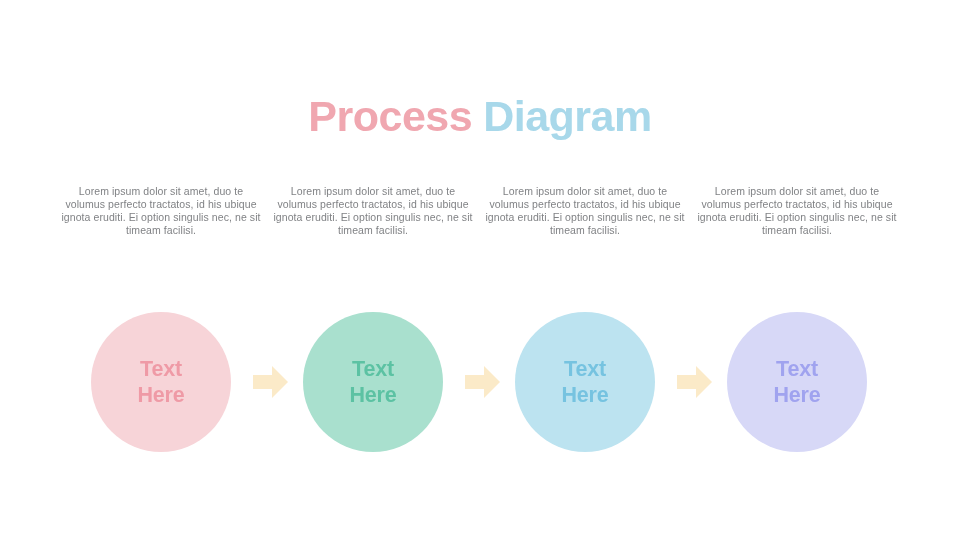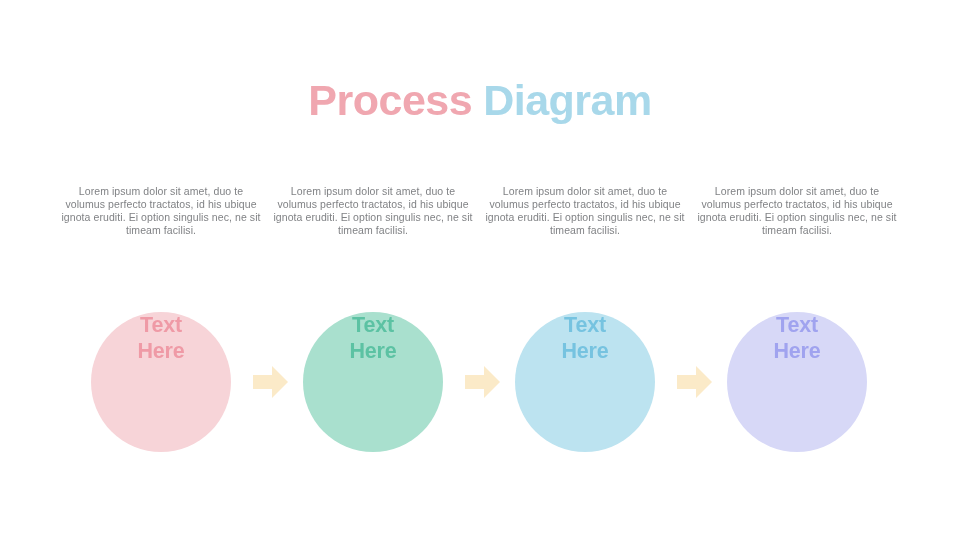--- a/index.html
+++ b/index.html
@@ -19,21 +19,21 @@
     position: absolute;
     inset: 0;
     width: 960px;
     height: 540px;
     background: #ffffff;
   }
 
   
   .title {
     position: absolute;
-    top: 76px;
+    top: 92px;
     left: 0;
     width: 960px;
     text-align: center;
     font-size: 43px;
     font-weight: bold;
     letter-spacing: -0.5px;
     line-height: 48px;
     white-space: nowrap;
   }
   .title-word-1 { color: #f0a7b0; }
@@ -73,20 +73,21 @@
   }
 
   .circle {
     position: absolute;
     top: 312px;
     left: 36px;
     width: 140px;
     height: 140px;
     border-radius: 50%;
     display: flex;
+    align-items: center;
     justify-content: center;
   }
 
   .circle-label {
     text-align: center;
     font-size: 21.5px;
     font-weight: bold;
     line-height: 26px;
     letter-spacing: -0.2px;
     white-space: pre-line;

